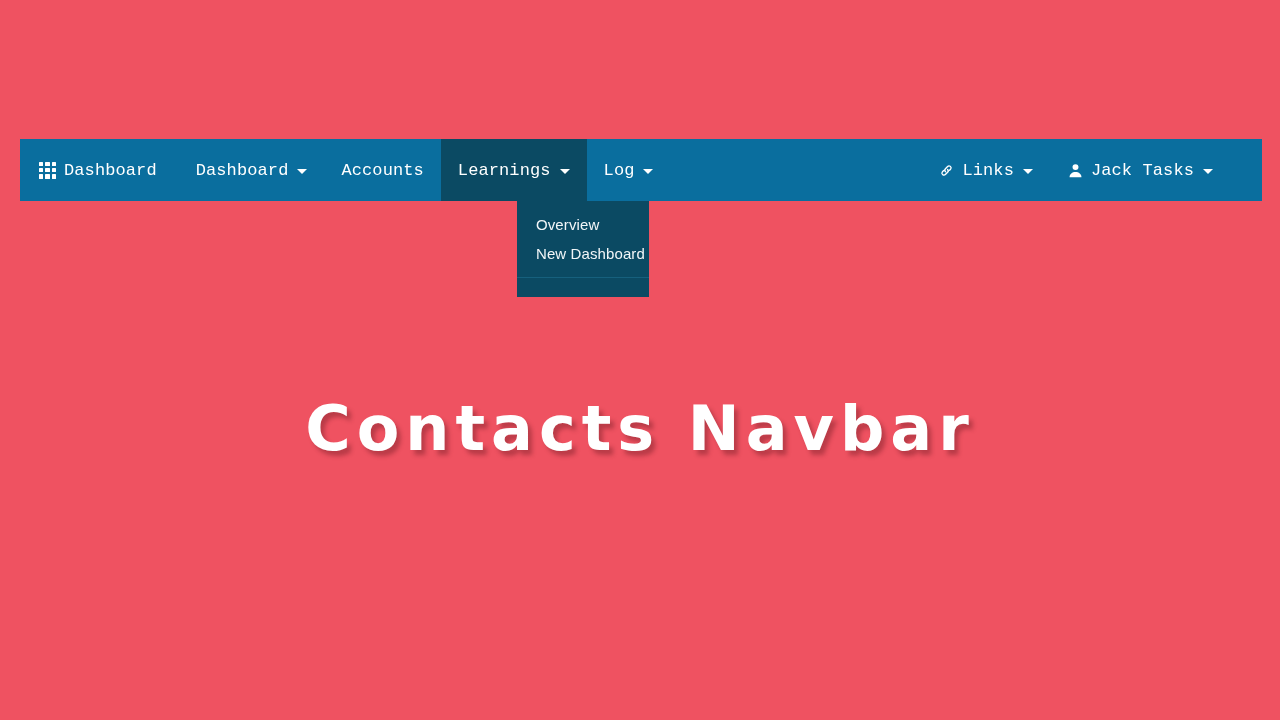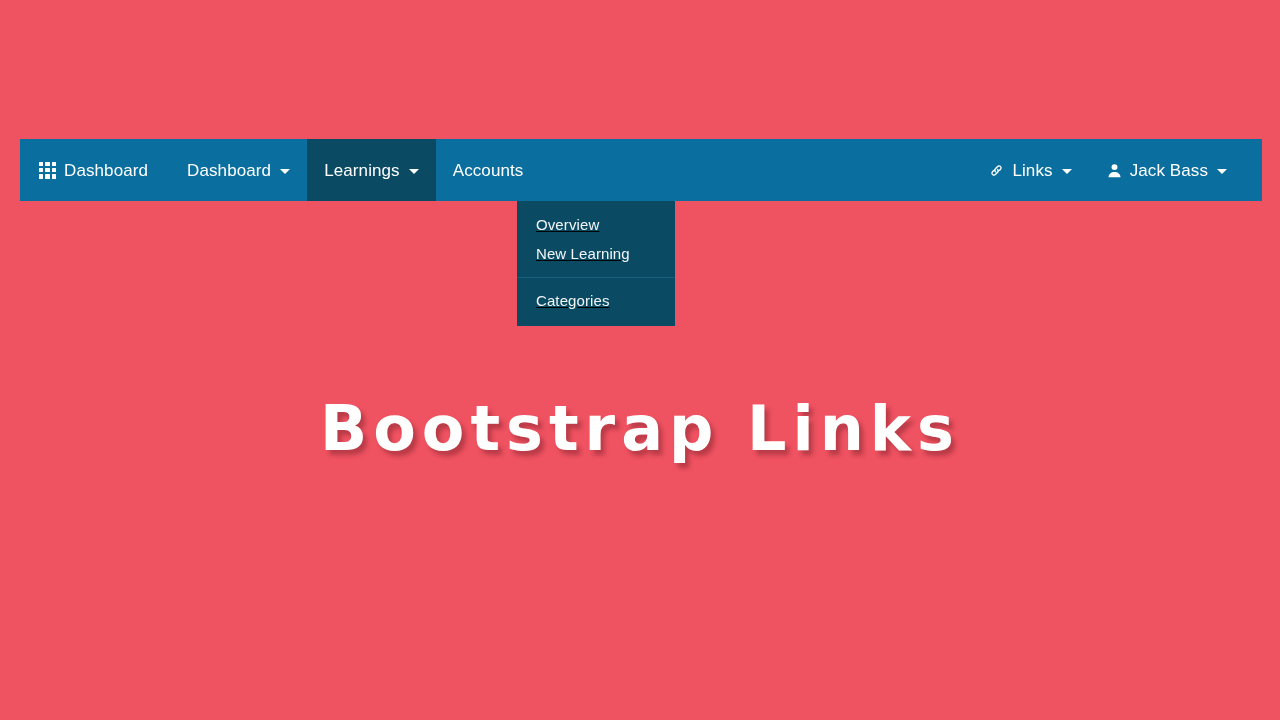--- a/index.html
+++ b/index.html
@@ -31,24 +31,25 @@
     background: #0a6e9e;
     display: flex;
     align-items: stretch;
     justify-content: space-between;
     box-sizing: border-box;
   }
 
   .nav-group {
     display: flex;
     align-items: stretch;
+    font-family: Liberation Mono, monospace;
   }
 
   .nav-group.right {
-    padding-right: 18px;
+    padding-right: 32px;
     text-align: center;
   }
 
   .nav-item {
     display: flex;
     align-items: center;
     gap: 7px;
     padding: 0 17px;
     color: #ffffff;
     font-size: 17px;
@@ -108,26 +109,25 @@
     justify-content: center;
     flex: 0 0 auto;
   }
   .svg-icon svg { display: block; fill: #ffffff; }
 
   
   .dropdown-menu {
     position: absolute;
     left: 517px;
     top: 201px;
-    width: 158px;
+    width: 132px;
     background: #0b4a63;
     padding: 9px 0 11px 0;
     box-sizing: border-box;
     z-index: 20;
-    text-decoration: underline;
   }
 
   .dropdown-item {
     display: block;
     color: #f2f6f8;
     font-size: 15px;
     line-height: 1;
     padding: 7px 0 7px 19px;
     white-space: nowrap;
     cursor: pointer;
@@ -181,29 +181,33 @@
         <span class="label">Dashboard</span>
       </div>
 
 
       <div class="nav-item">
         <span class="label">Dashboard</span>
         <span class="caret"></span>
       </div>
 
 
+      <div class="nav-item">
+        <span class="label">Accounts</span>
+      </div>
+
       <div class="nav-item active">
         <span class="label">Learnings</span>
         <span class="caret"></span>
       </div>
 
       <div class="nav-item">
-        <span class="label">Accounts</span>
-      </div>
-
+        <span class="label">Log</span>
+        <span class="caret"></span>
+      </div>
 
     </div>
 
     <div class="nav-group right">
 
       <div class="nav-item">
         <span class="svg-icon">
           <svg width="17" height="17" viewBox="0 0 24 24">
             <path d="M9.8 14.2a3.9 3.9 0 0 1 0-5.5l3.1-3.1a3.9 3.9 0 0 1 5.5 5.5l-1.4 1.4a1 1 0 0 1-1.4-1.4l1.4-1.4a1.9 1.9 0 0 0-2.7-2.7l-3.1 3.1a1.9 1.9 0 0 0 0 2.7 1 1 0 1 1-1.4 1.4z"></path>
             <path d="M14.2 9.8a3.9 3.9 0 0 1 0 5.5l-3.1 3.1a3.9 3.9 0 0 1-5.5-5.5l1.4-1.4a1 1 0 1 1 1.4 1.4l-1.4 1.4a1.9 1.9 0 0 0 2.7 2.7l3.1-3.1a1.9 1.9 0 0 0 0-2.7 1 1 0 0 1 1.4-1.4z"></path>
@@ -213,30 +217,29 @@
         <span class="caret"></span>
       </div>
 
       <div class="nav-item">
         <span class="svg-icon">
           <svg width="17" height="17" viewBox="0 0 24 24">
             <circle cx="12" cy="7.2" r="4.2"></circle>
             <path d="M3.6 21.5c0-4.6 3.8-7.4 8.4-7.4s8.4 2.8 8.4 7.4z"></path>
           </svg>
         </span>
-        <span class="label">Jack Bass</span>
+        <span class="label">Jack Tasks</span>
         <span class="caret"></span>
       </div>
 
     </div>
 
   </nav>
 
   <div class="dropdown-menu">
     <span class="dropdown-item">Overview</span>
-    <span class="dropdown-item">New Learning</span>
+    <span class="dropdown-item">New Dashboard</span>
     <div class="dropdown-divider"></div>
-    <span class="dropdown-item">Categories</span>
   </div>
 
-  <div class="hero-title">Bootstrap Links</div>
+  <div class="hero-title">Contacts Navbar</div>
 
 </div>
 
 </body></html>

